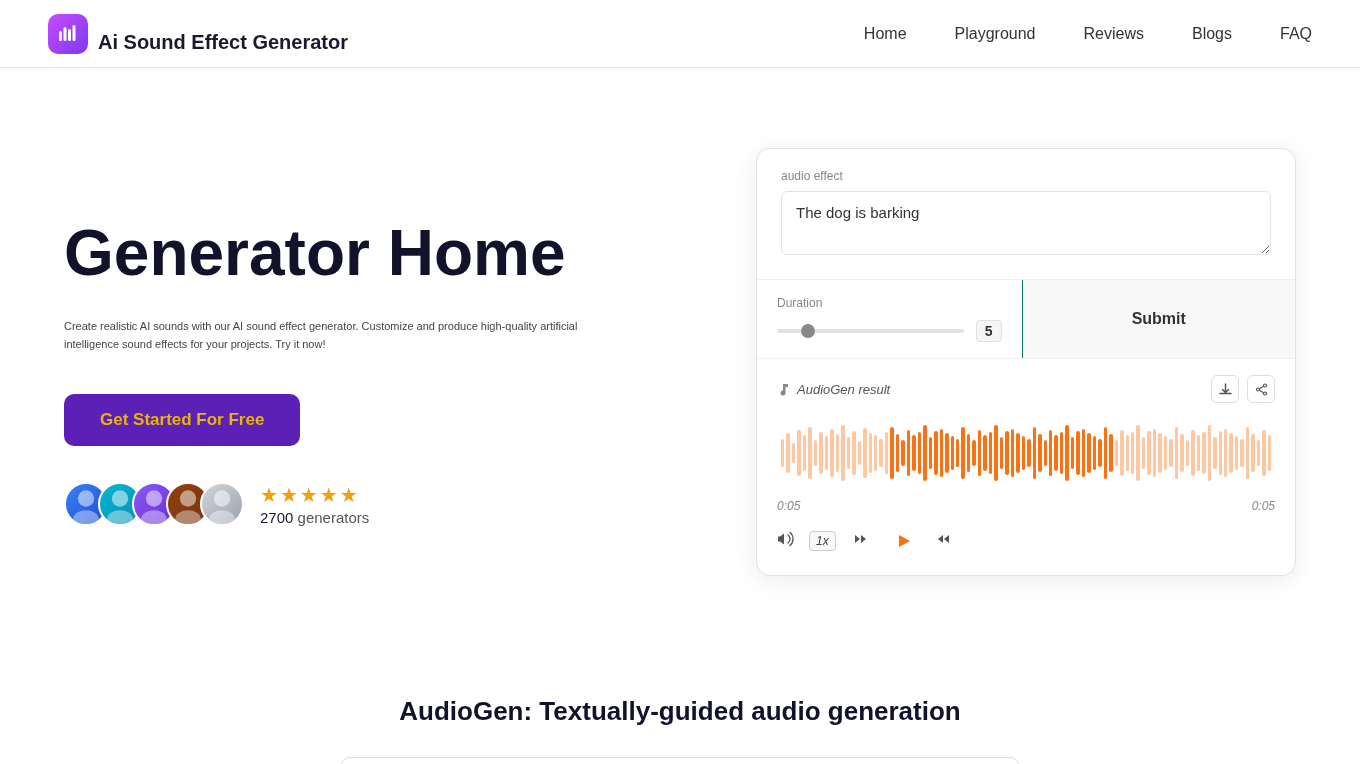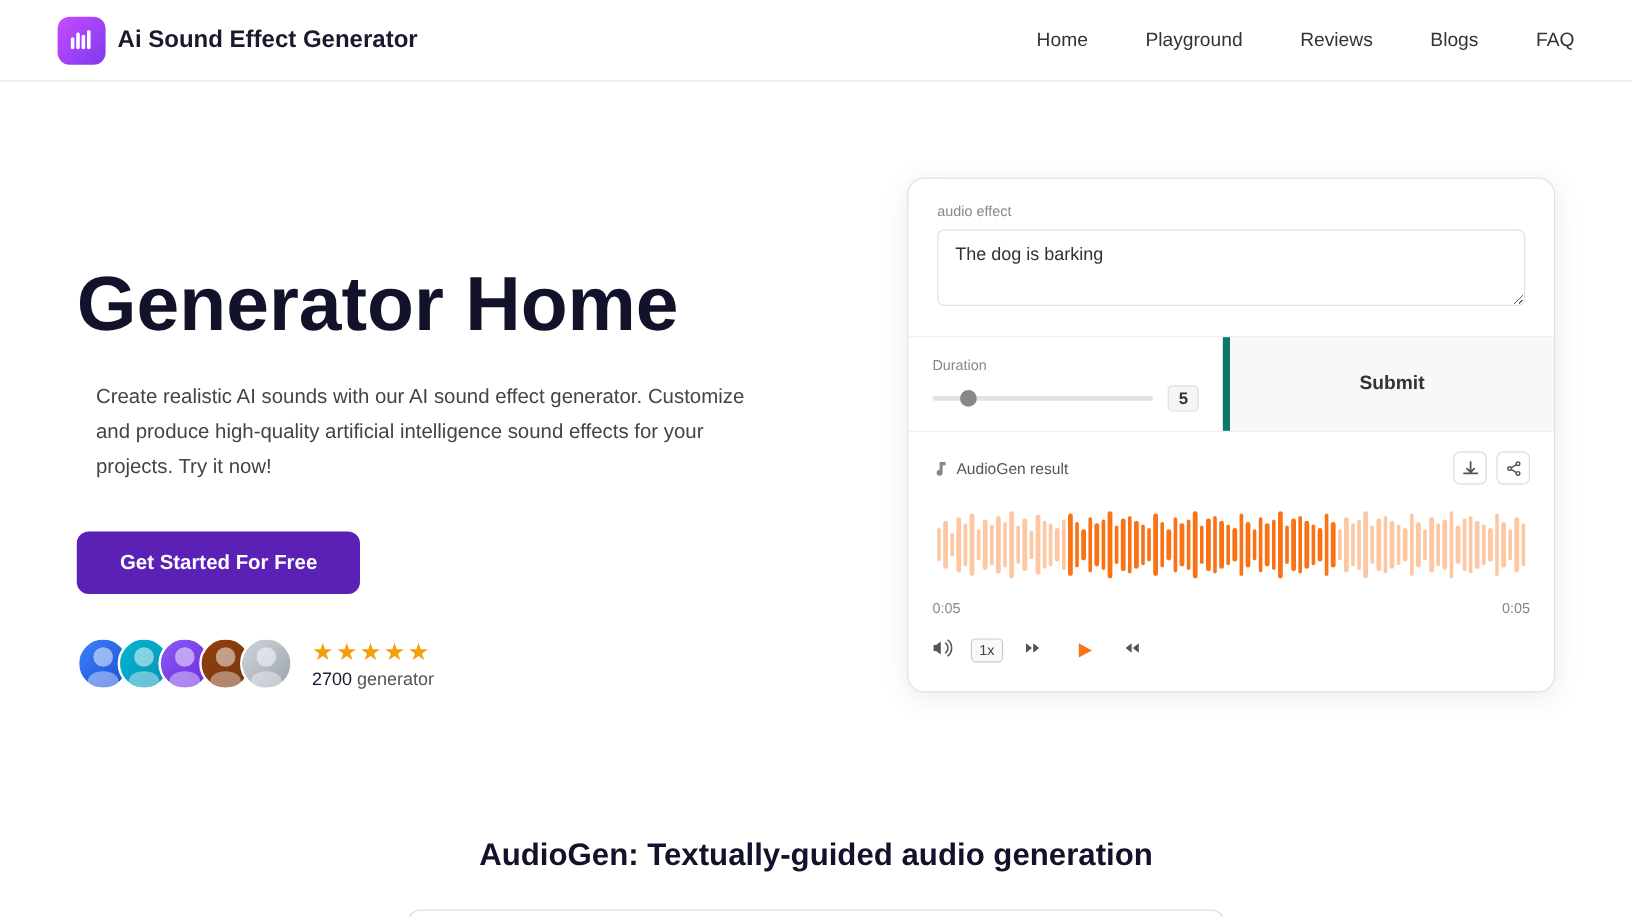--- a/index.html
+++ b/index.html
@@ -4,21 +4,21 @@
   <style>
     * { margin: 0; padding: 0; box-sizing: border-box; }
     body { font-family: -apple-system, BlinkMacSystemFont, 'Segoe UI', sans-serif; background: #fff; color: #1a1a2e; }
 
     
     nav {
       display: flex; align-items: center; justify-content: space-between;
       padding: 0 48px; height: 68px; border-bottom: 1px solid #e8e8e8;
       background: #fff; position: sticky; top: 0; z-index: 100;
     }
-    .nav-logo { display: flex; align-items: center; gap: 10px; }
+    .nav-logo { display: flex; align-items: flex-end; gap: 10px; }
     .logo-icon {
       width: 40px; height: 40px; border-radius: 10px;
       background: linear-gradient(135deg, #c84bff, #7c3aed);
       display: flex; align-items: center; justify-content: center;
     }
     .logo-icon svg { width: 22px; height: 22px; }
     .logo-text { font-size: 20px; font-weight: 700; color: #1a1a2e; }
     .nav-links { display: flex; align-items: center; gap: 48px; }
     .nav-links a {
       text-decoration: none; color: #333; font-size: 16px; font-weight: 500;
@@ -28,24 +28,24 @@
     .hero {
       display: flex; align-items: flex-start; justify-content: space-between;
       padding: 80px 64px 60px 64px; max-width: 1360px; margin: 0 auto;
     }
     .hero-left { max-width: 560px; }
     .hero-title {
       font-size: 64px; font-weight: 900; line-height: 1.1; color: #12122a;
       margin-bottom: 28px;
     }
     .hero-desc {
-      font-size: 17px; line-height: 1.7; color: #444; margin-bottom: 40px; margin-left: 16px;
+      font-size: 11px; line-height: 1.7; color: #444; margin-bottom: 40px;
     }
     .btn-cta {
-      display: inline-block; background: #5b21b6; color: #ffffff;
+      display: inline-block; background: #5b21b6; color: #eab308;
       font-size: 17px; font-weight: 600; padding: 16px 36px;
       border-radius: 10px; border: none; cursor: pointer; text-decoration: none;
     }
     .social-proof { display: flex; align-items: center; gap: 16px; margin-top: 36px; }
     .avatars { display: flex; }
     .avatar {
       width: 44px; height: 44px; border-radius: 50%;
       border: 2px solid #fff; margin-left: -10px;
       overflow: hidden; background: #ccc;
     }
@@ -73,21 +73,21 @@
     .widget-textarea {
       width: 100%; border: 1px solid #e2e2e2; border-radius: 6px;
       padding: 12px 14px; font-size: 15px; color: #333; resize: vertical;
       min-height: 64px; font-family: inherit; outline: none;
     }
     .widget-row {
       display: flex; align-items: stretch; gap: 0;
       border-bottom: 1px solid #f0f0f0;
     }
     .duration-block {
-      flex: 1; padding: 16px 20px; border-right: 6px solid #0f766e;
+      flex: 1; padding: 16px 20px; border-right: 1px solid #0f766e;
     }
     .duration-label { font-size: 12px; color: #888; margin-bottom: 10px; }
     .duration-controls { display: flex; align-items: center; gap: 12px; }
     .duration-slider {
       flex: 1; height: 4px; background: #e2e2e2;
       border-radius: 2px; appearance: none; outline: none;
     }
     .duration-slider::-webkit-slider-thumb {
       appearance: none; width: 14px; height: 14px;
       background: #888; border-radius: 50%;
@@ -95,21 +95,21 @@
     .duration-val {
       font-size: 14px; font-weight: 600; color: #333;
       background: #f5f5f5; border: 1px solid #e0e0e0;
       border-radius: 4px; padding: 2px 8px;
     }
     .submit-block {
       flex: 1; display: flex; align-items: center; justify-content: center;
       background: #f8f8f8; cursor: pointer; border: none; font-size: 16px;
       font-weight: 600; color: #333; padding: 0 24px;
     }
-    .result-block { padding: 16px 20px; }
+    .result-block { padding: 16px 20px; font-style: italic; }
     .result-header {
       display: flex; align-items: center; justify-content: space-between;
       margin-bottom: 14px;
     }
     .result-label { display: flex; align-items: center; gap: 6px; font-size: 13px; color: #555; }
     .result-actions { display: flex; gap: 8px; }
     .result-action-btn {
       width: 28px; height: 28px; border: 1px solid #ddd; border-radius: 6px;
       background: #fff; display: flex; align-items: center; justify-content: center;
       cursor: pointer; font-size: 14px; color: #555;
@@ -209,21 +209,21 @@
         <div class="avatar avatar-e">
           <svg viewBox="0 0 44 44">
               <circle cx="22" cy="16" r="9" fill="rgba(255,255,255,0.5)"></circle>
               <ellipse cx="22" cy="38" rx="14" ry="9" fill="rgba(255,255,255,0.4)"></ellipse>
             </svg>
         </div>
       </div>
       <div class="proof-text">
         <div class="stars">★★★★★</div>
         <div class="proof-count">
-          <strong>2700</strong><span> generator</span>
+          <strong>2700</strong><span> generators</span>
         </div>
       </div>
     </div>
   </div>
 
   <div class="hero-right">
     <div class="widget">
 
       <div class="widget-section">
         <div class="widget-label">audio effect</div>

